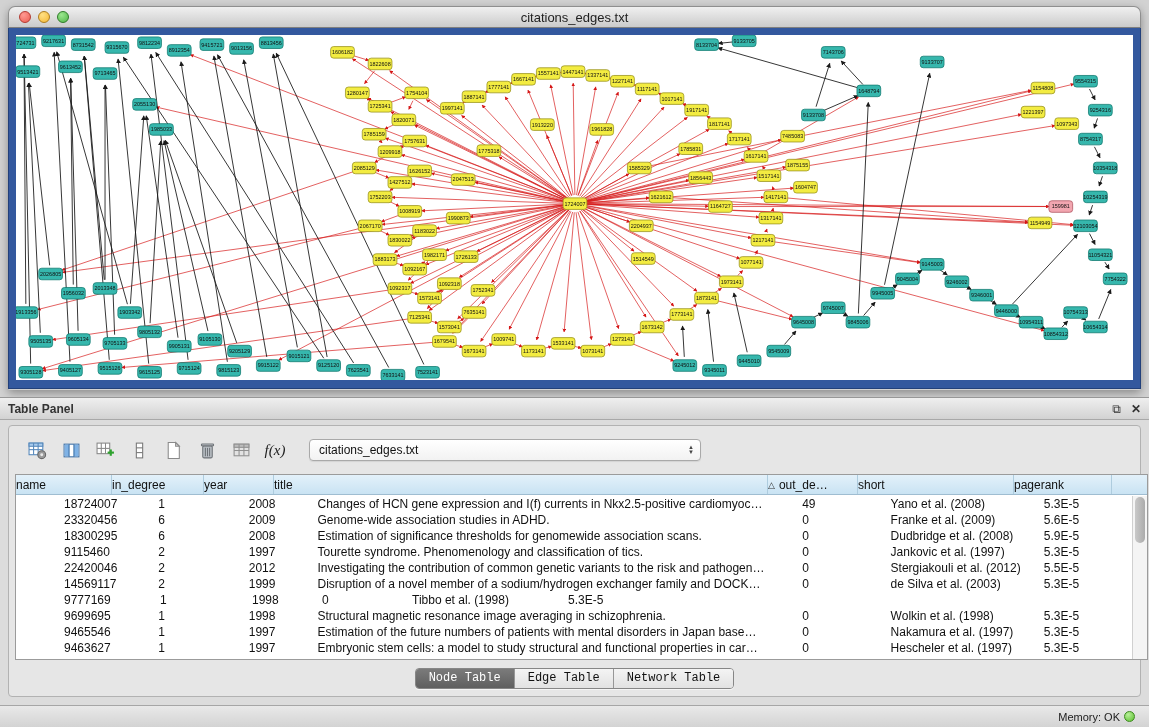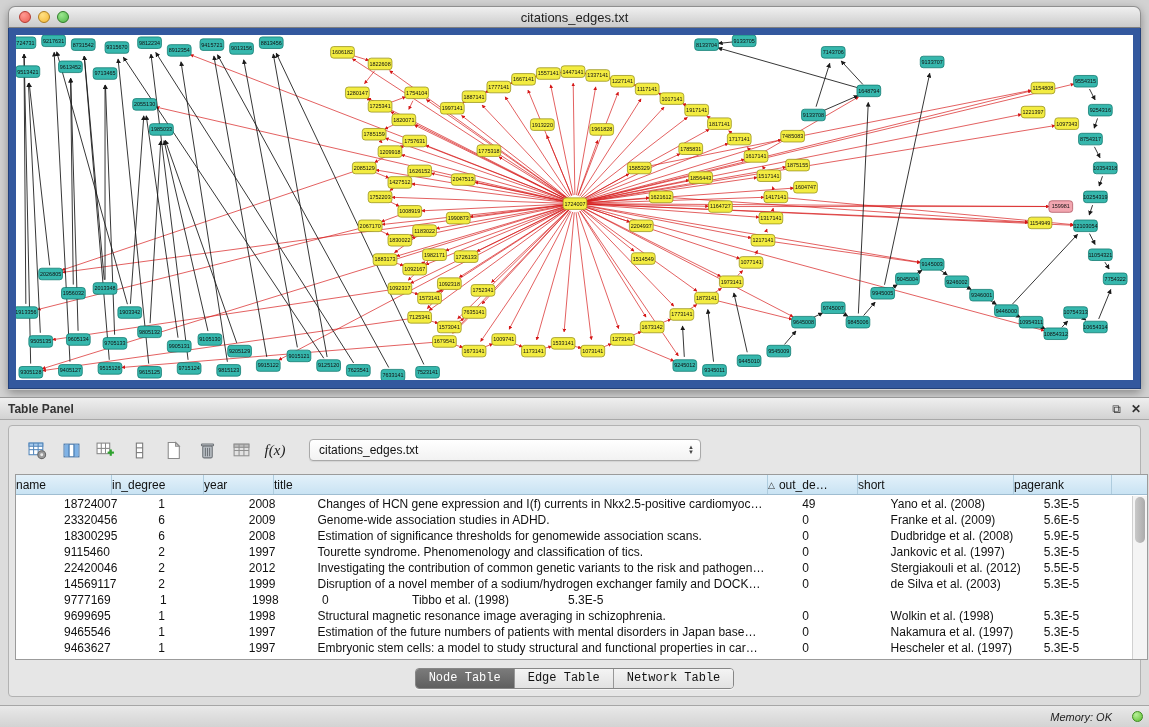--- a/index.html
+++ b/index.html
@@ -67,21 +67,21 @@
   .tabs-group { display:inline-flex; border:1px solid #868686; border-radius:4px; overflow:hidden;
     background:#ececec; box-shadow:0 1px 0 rgba(255,255,255,.6);font-family:Liberation Mono, monospace; }
   .tab { font-size:12px; padding:2px 13px 3px 13px; border-right:1px solid #979797;
     background:linear-gradient(#f4f4f4,#e2e2e2); color:#111; cursor:default; }
   .tab:last-child { border-right:none; }
   .tab.selected { background:linear-gradient(#7b7b7b,#5f5f5f); color:#fff; }
 
   
   .statusbar { position:absolute; left:0; top:705px; width:1149px; height:22px;
     background:linear-gradient(#e9e9e9,#d3d3d3); border-top:1px solid #a6a6a6;
-    display:flex; align-items:center; justify-content:flex-end; padding-right:6px; gap:20px;font-style:italic; }
+    display:flex; align-items:center; justify-content:flex-end; padding-right:14px; gap:4px; }
   .statusbar .memtext { font-size:11px; color:#222; }
   .memdot { width:11px; height:11px; border-radius:50%;
     background:radial-gradient(circle at 35% 30%, #b9f09a, #5abf2e); border:1px solid #3d8a1f; }
 </style>
 </head>
 <body>
 
 <div class="net-window">
   <div class="titlebar">
     <div class="traffic">

